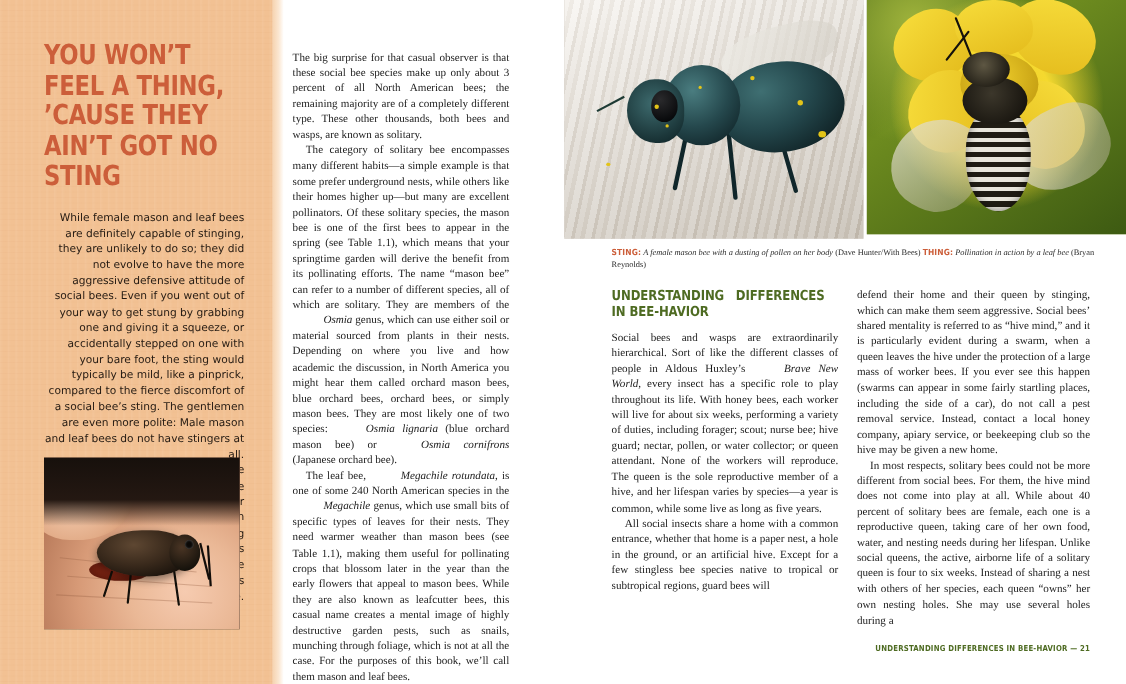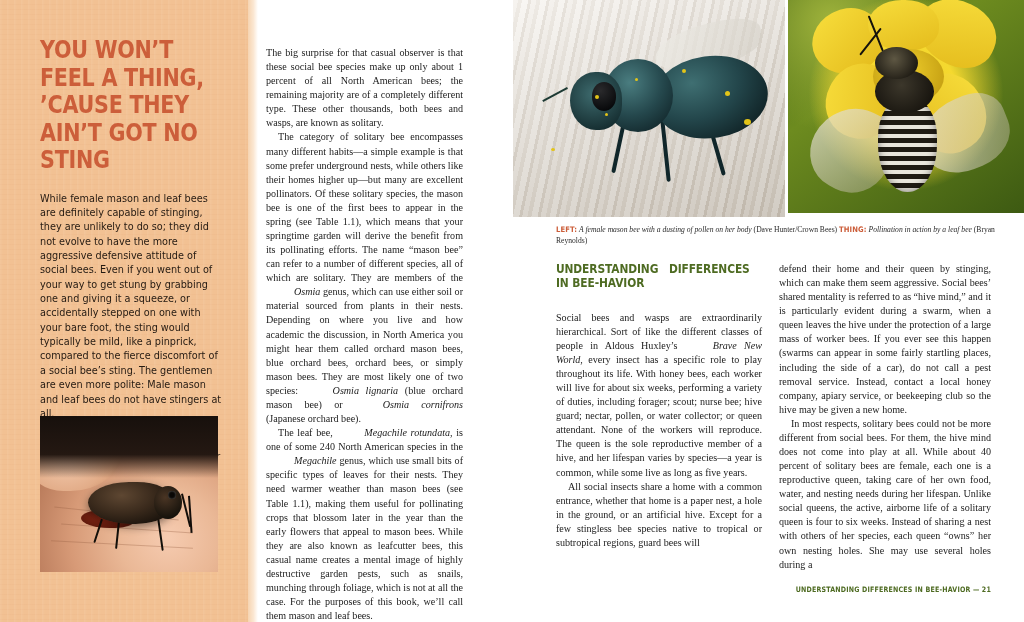--- a/index.html
+++ b/index.html
@@ -56,21 +56,21 @@
     transform: scaleX(0.92);
     transform-origin: left top;
     margin: 0 0 18px 0;
   }
 
   .side-body {
     font-family: "DejaVu Sans", "Liberation Sans", sans-serif;
     font-size: 9.7px;
     line-height: 1.48;
     color: #241a12;
-    text-align: left;
+    text-align: right;
   }
   .side-body p { margin: 0; }
   .side-body p + p { text-indent: 11px; }
 
   
   #side-photo {
     position: absolute;
     left: 40px; top: 416px;
     width: 178px; height: 156px;
     overflow: hidden;
@@ -302,21 +302,21 @@
     font-weight: bold;
     font-size: 12.6px;
     line-height: 1.14;
     letter-spacing: -0.1px;
     color: #4e6b22;
     text-transform: uppercase;
     transform: scaleX(0.94);
     transform-origin: left top;
     margin: 0 0 3px 0;
   }
-  .sec-head-wrap { margin-bottom: 20px; }
+  .sec-head-wrap { margin-bottom: 10px; }
 
   
   #footer {
     position: absolute;
     left: 779px; top: 585px;
     width: 212px;
     text-align: right;
     font-family: "DejaVu Sans Condensed", "Liberation Sans Narrow", "Liberation Sans", sans-serif;
     font-weight: bold;
     font-size: 7.4px;
@@ -357,21 +357,21 @@
     <div class="bee-leg" style="left:44%;top:67%;height:18%;transform:rotate(6deg);"></div>
     <div class="bee-leg" style="left:66%;top:65%;height:22%;transform:rotate(-8deg);"></div>
     <div class="bee-body"></div>
     <div class="bee-head"></div>
     <div class="bee-eye"></div>
     <div class="bee-ant" style="left:79%;top:50%;height:22%;transform:rotate(-14deg);"></div>
     <div class="bee-ant" style="left:83%;top:51%;height:24%;transform:rotate(-4deg);"></div>
   </div>
 
   <div class="col" id="col1">
-    <p>The big surprise for that casual observer is that these social bee species make up only about 1 percent of all North American bees; the remaining majority are of a completely different type. These other thousands, both bees and wasps, are known as solitary.</p>
+    <p>The big surprise for that casual observer is that these social bee species make up only about 3 percent of all North American bees; the remaining majority are of a completely different type. These other thousands, both bees and wasps, are known as solitary.</p>
     <p>The category of solitary bee encompasses many different habits—a simple example is that some prefer underground nests, while others like their homes higher up—but many are excellent pollinators. Of these solitary species, the mason bee is one of the first bees to appear in the spring (see Table 1.1), which means that your springtime garden will derive the benefit from its pollinating efforts. The name “mason bee” can refer to a number of different species, all of which are solitary. They are members of the <i>Osmia</i> genus, which can use either soil or material sourced from plants in their nests. Depending on where you live and how academic the discussion, in North America you might hear them called orchard mason bees, blue orchard bees, orchard bees, or simply mason bees. They are most likely one of two species: <i>Osmia lignaria</i> (blue orchard mason bee) or <i>Osmia cornifrons</i> (Japanese orchard bee).</p>
     <p>The leaf bee, <i>Megachile rotundata</i>, is one of some 240 North American species in the <i>Megachile</i> genus, which use small bits of specific types of leaves for their nests. They need warmer weather than mason bees (see Table 1.1), making them useful for pollinating crops that blossom later in the year than the early flowers that appeal to mason bees. While they are also known as leafcutter bees, this casual name creates a mental image of highly destructive garden pests, such as snails, munching through foliage, which is not at all the case. For the purposes of this book, we’ll call them mason and leaf bees.</p>
   </div>
 
   <div id="photo-left">
     <div class="wood"></div>
     <div class="wood-shade"></div>
     <div class="m-wing"></div>
     <div class="m-leg" style="left:40%;top:56%;height:24%;transform:rotate(12deg);"></div>
     <div class="m-leg" style="left:54%;top:54%;height:30%;transform:rotate(-6deg);"></div>
@@ -401,23 +401,23 @@
     <div class="lb-wing" style="left:10%;top:50%;width:34%;height:40%;transform:rotate(28deg);"></div>
     <div class="lb-wing" style="left:56%;top:46%;width:38%;height:34%;transform:rotate(-22deg);"></div>
     <div class="lb-abdomen"></div>
     <div class="lb-thorax"></div>
     <div class="lb-head"></div>
     <div class="lb-ant" style="left:40%;top:6%;height:18%;transform:rotate(-22deg);"></div>
     <div class="lb-ant" style="left:30%;top:10%;height:16%;transform:rotate(38deg);"></div>
   </div>
 
   <div id="caption">
-    <span class="cap-lbl"><span>LEFT</span>:</span>
+    <span class="cap-lbl"><span>STING</span>:</span>
     <span class="cap-it">A female mason bee with a dusting of pollen on her body</span>
-    <span>(Dave Hunter/Crown Bees)</span>
+    <span>(Dave Hunter/With Bees)</span>
     <span class="cap-lbl"><span>THING</span>:</span>
     <span class="cap-it">Pollination in action by a leaf bee</span>
     <span>(Bryan Reynolds)</span>
   </div>
 
   <div class="col" id="col2">
     <div class="sec-head-wrap">
       <h2 class="sec-head">UNDERSTANDING DIFFERENCES IN BEE-HAVIOR</h2>
     </div>
     <p style="text-indent:0">Social bees and wasps are extraordinarily hierarchical. Sort of like the different classes of people in Aldous Huxley’s <i>Brave New World</i>, every insect has a specific role to play throughout its life. With honey bees, each worker will live for about six weeks, performing a variety of duties, including forager; scout; nurse bee; hive guard; nectar, pollen, or water collector; or queen attendant. None of the workers will reproduce. The queen is the sole reproductive member of a hive, and her lifespan varies by species—a year is common, while some live as long as five years.</p>

